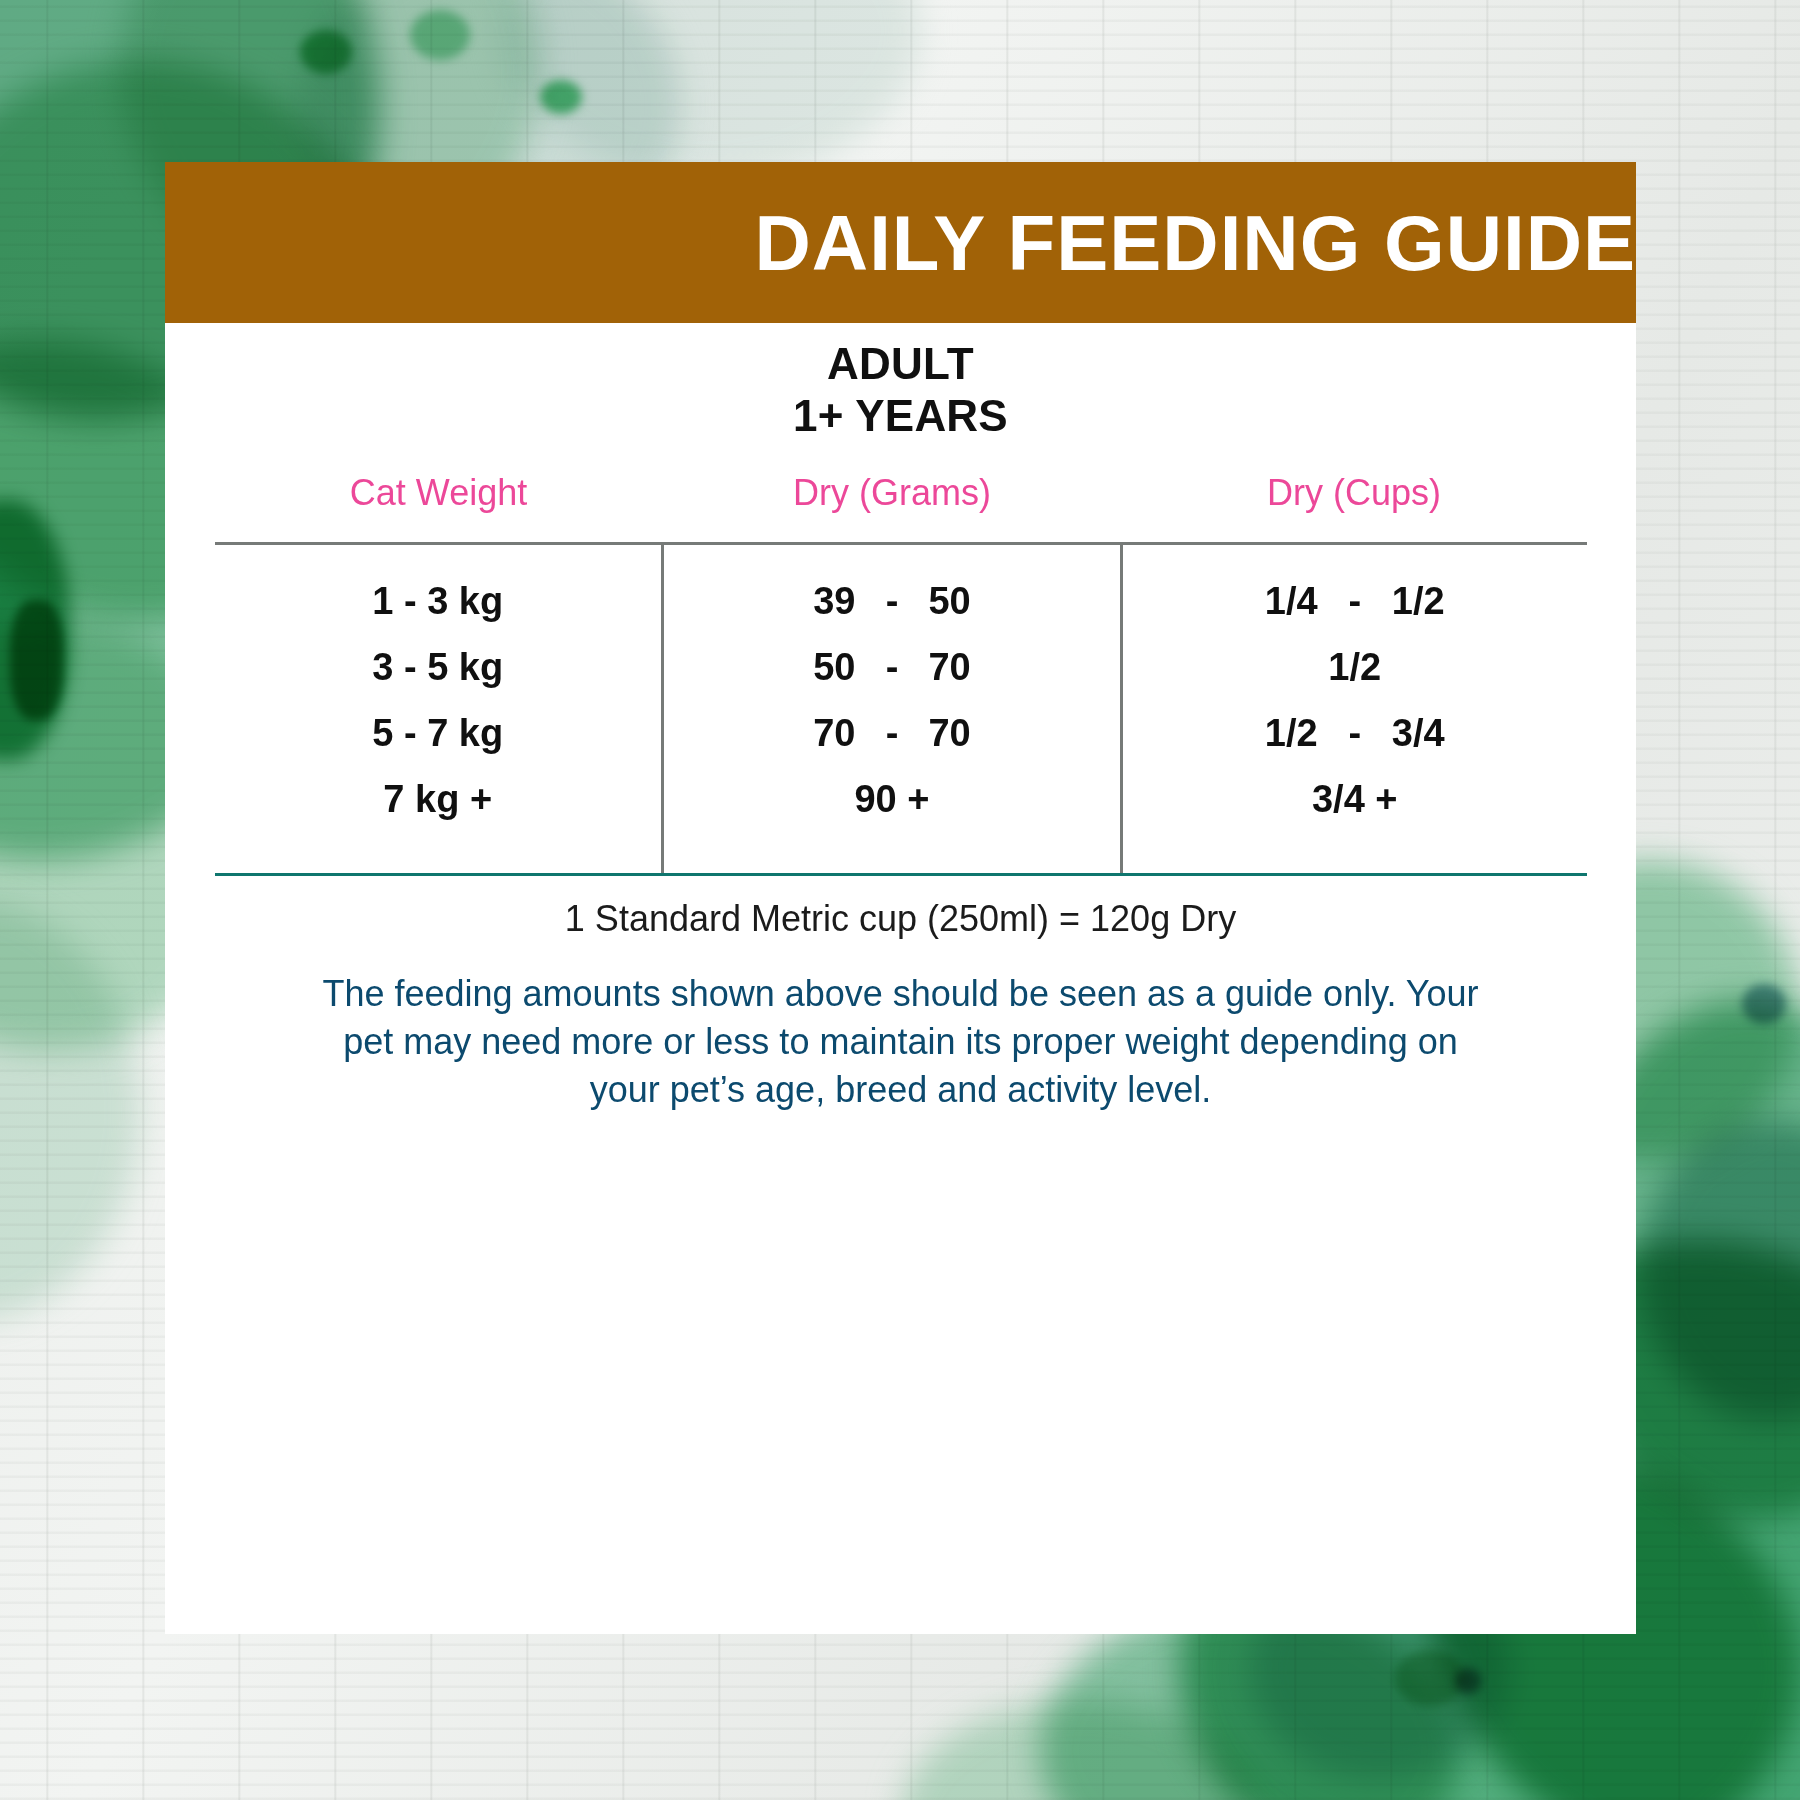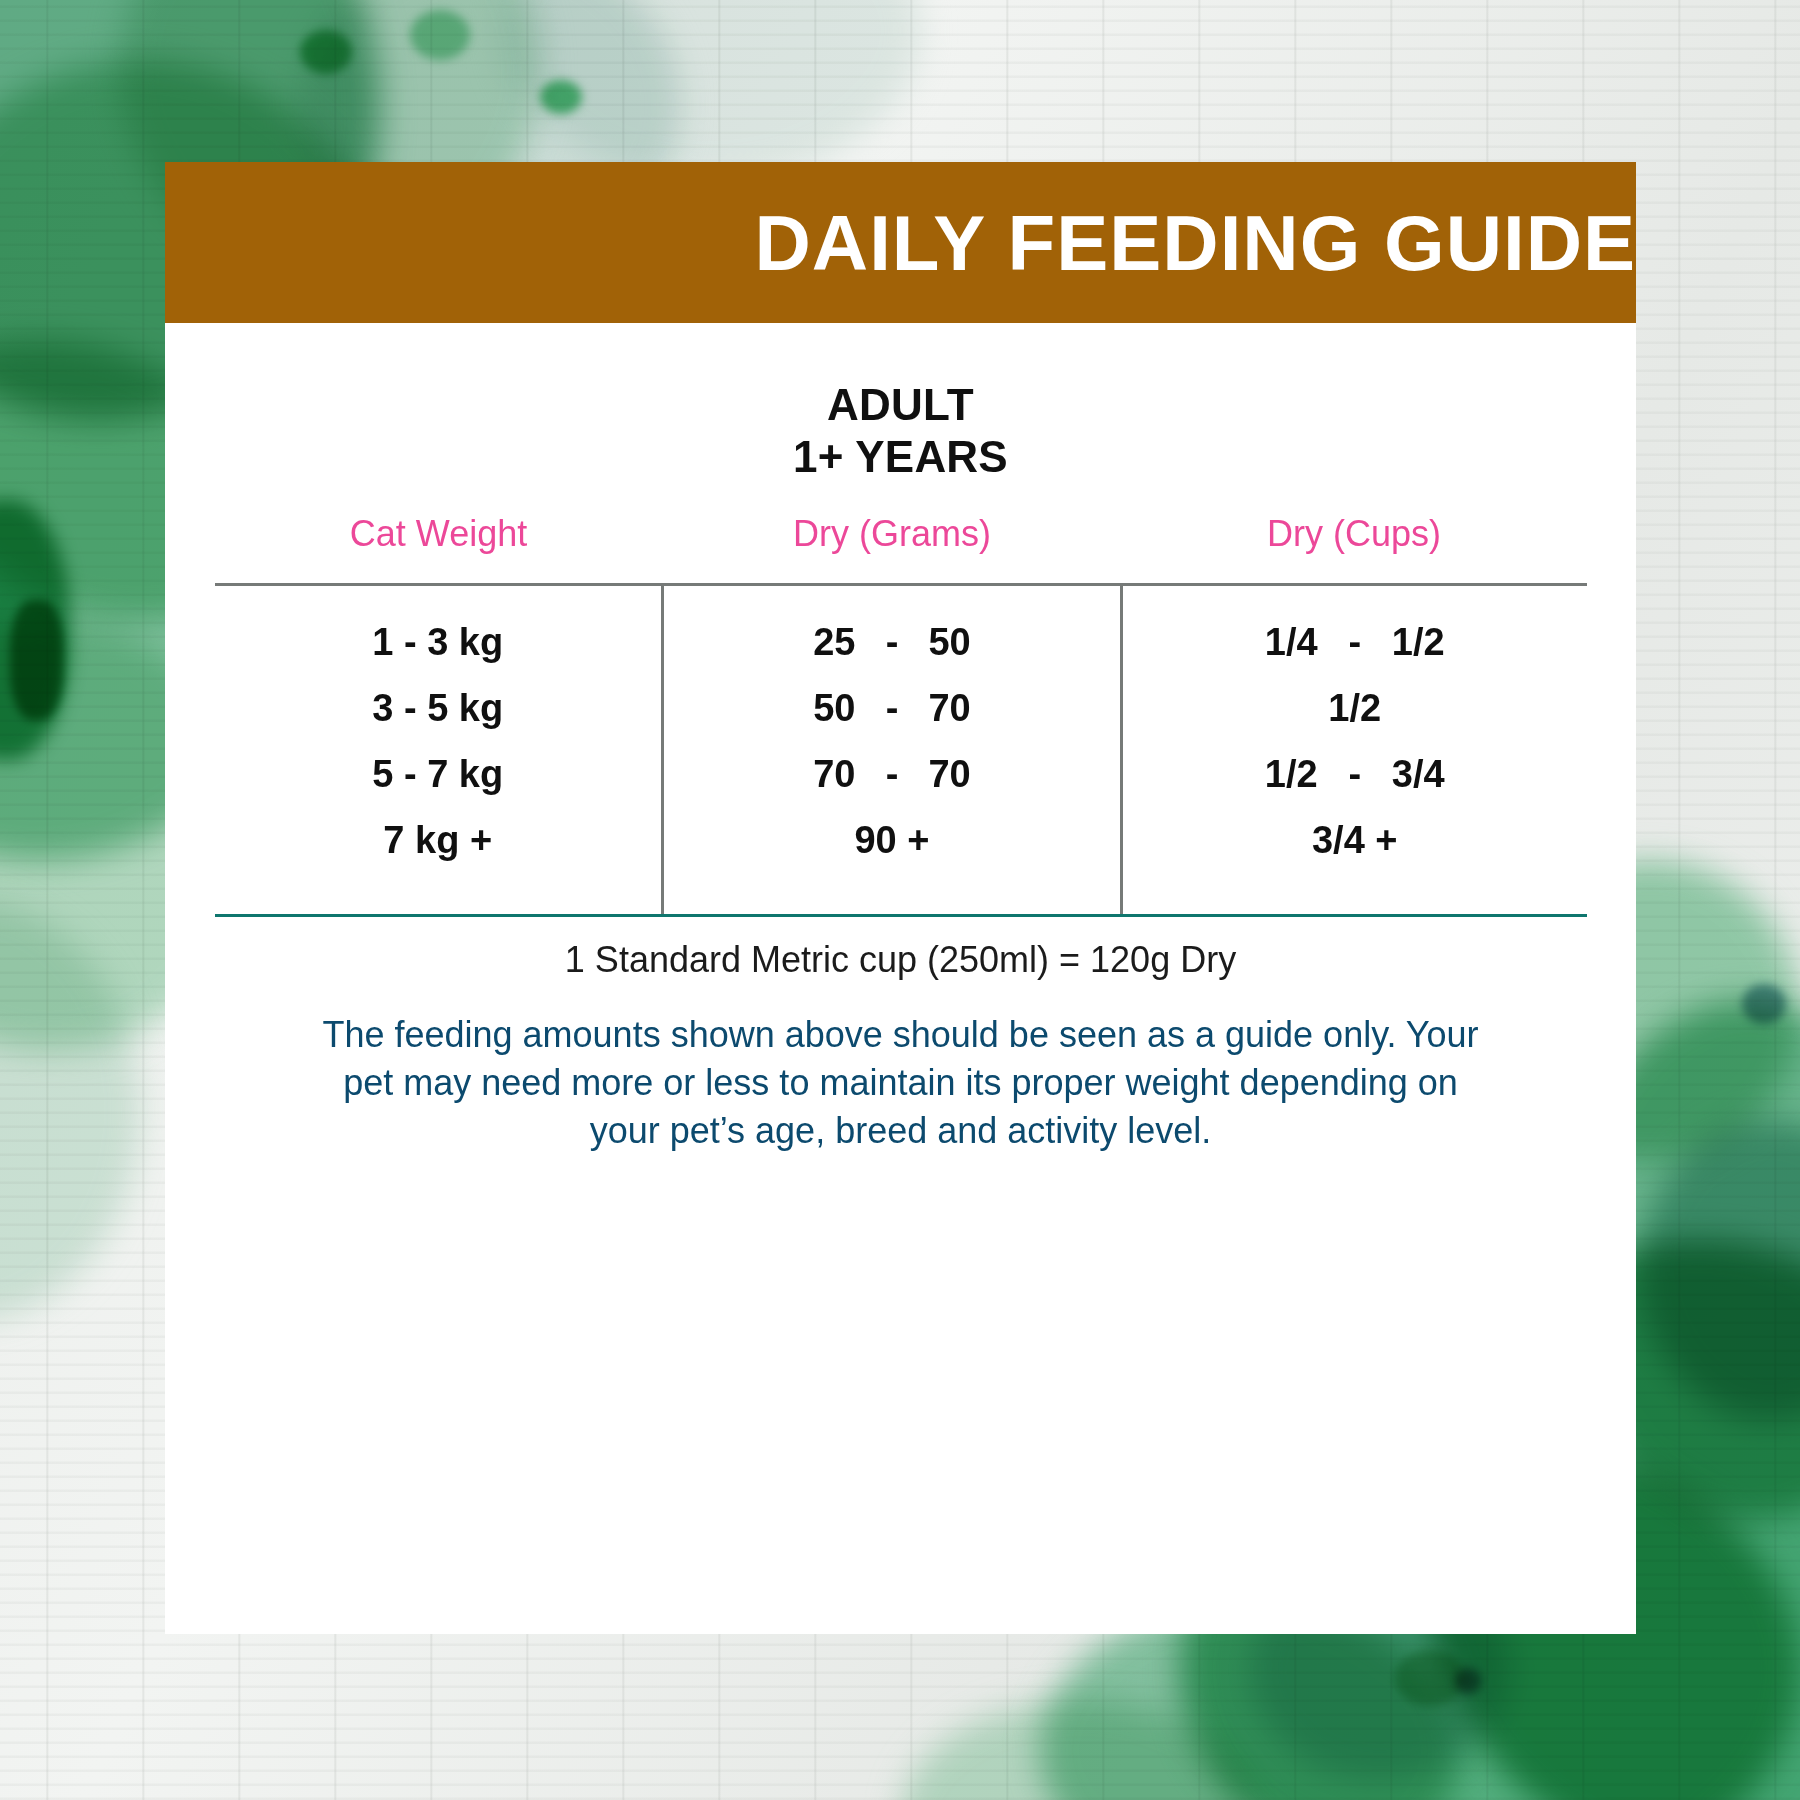--- a/index.html
+++ b/index.html
@@ -47,21 +47,21 @@
     letter-spacing:1px;
     font-family:"Liberation Sans", sans-serif;
     line-height:1;
     white-space:nowrap;
   }
 
   #body{padding:0;}
 
   .age-block{
     text-align:center;
-    margin-top:56px;
+    margin-top:15px;
   }
   .age-line{
     font-size:44px;font-weight:bold;color:#101010;
     line-height:1.18;letter-spacing:.2px;
   }
 
   
   table.feed{
     border-collapse:collapse;
     margin:30px auto 0 auto;
@@ -167,21 +167,21 @@
           <th>Cat Weight</th>
           <th>Dry (Grams)</th>
           <th>Dry (Cups)</th>
         </tr>
       </thead>
       <tbody>
         <tr>
           <td>1 - 3 kg</td>
           <td class="sep-l">
             <div class="range">
-              <span class="a">25</span>
+              <span class="a">39</span>
               <span class="d">-</span>
               <span class="b">50</span>
             </div>
           </td>
           <td class="sep-l">
             <div class="range">
               <span class="a">1/4</span>
               <span class="d">-</span>
               <span class="b">1/2</span>
             </div>

